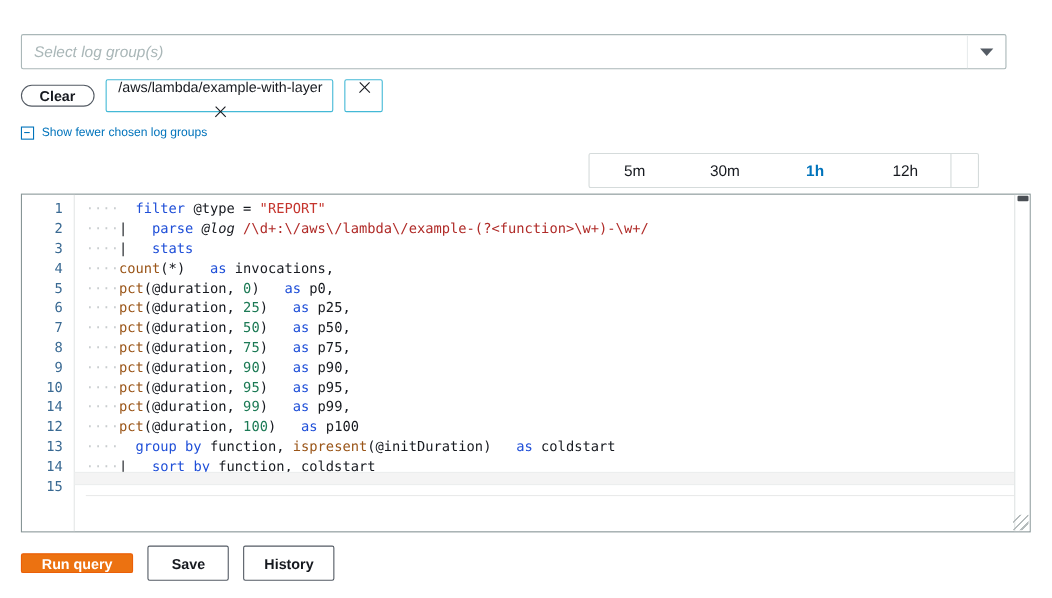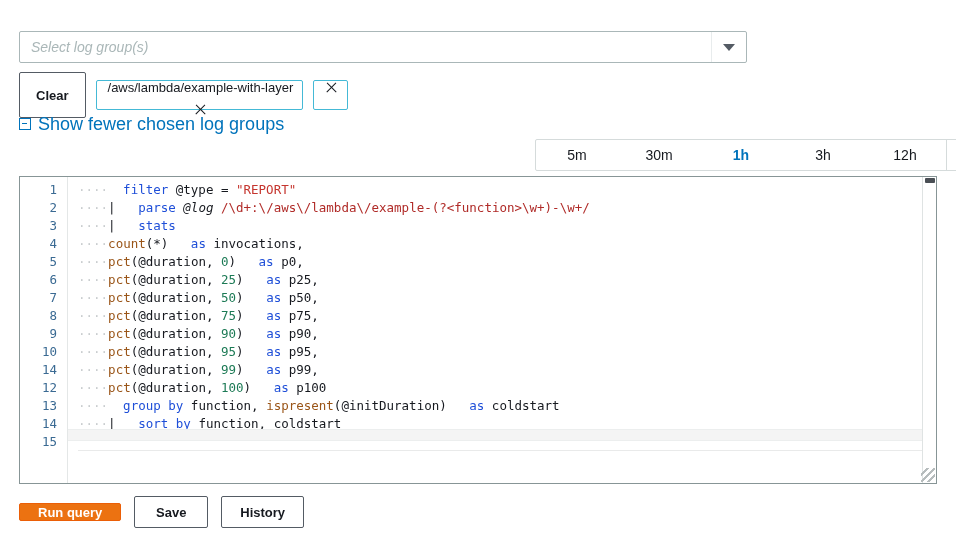--- a/index.html
+++ b/index.html
@@ -17,21 +17,21 @@
     overflow: hidden;
     position: relative;
   }
 
   .page { position: relative; width: 956px; height: 544px; }
 
   
   .loggroup-select {
     position: absolute;
     left: 19px; top: 31px;
-    width: 728px; height: 32px;
+    width: 896px; height: 32px;
     border: 1px solid #aab7b8;
     border-radius: 2px;
     background: #fff;
     box-sizing: border-box;
     display: flex; align-items: center;
   }
   .loggroup-select .placeholder {
     flex: 1;
     padding-left: 11px;
     font-style: italic;
@@ -55,24 +55,24 @@
   
   .chips-row {
     position: absolute;
     left: 19px; top: 72px;
     display: flex;
     align-items: center;
     gap: 10px;
   }
   .btn {
     box-sizing: border-box;
-    height: 46px;
+    height: 20px;
     padding: 0 16px;
     border: 1px solid #545b64;
-    border-radius: 2px;
+    border-radius: 14px;
     background: #fff;
     color: #16191f;
     font-family: "Liberation Sans", sans-serif;
     font-size: 13px;
     font-weight: bold;
     display: inline-flex;
     align-items: center;
     justify-content: center;
     white-space: nowrap;
     cursor: pointer;
@@ -111,21 +111,21 @@
   .chip-x::after  { transform: rotate(-45deg); }
 
   
   .showfewer {
     position: absolute;
     left: 19px; top: 115px;
     display: inline-flex;
     align-items: center;
     gap: 7px;
     color: #0073bb;
-    font-size: 18px;
+    font-size: 11px;
     cursor: pointer;
   }
   .minus-box {
     width: 12px; height: 12px;
     border: 1.6px solid #0073bb;
     box-sizing: border-box;
     position: relative;
     flex: 0 0 12px;
   }
   .minus-box::after {
@@ -340,21 +340,20 @@
 
   <div class="showfewer">
     <span class="minus-box"></span>
     <span class="label">Show fewer chosen log groups</span>
   </div>
 
   <div class="timerange">
     <div class="trange-item">5m</div>
     <div class="trange-item">30m</div>
     <div class="trange-item active">1h</div>
-    <div class="trange-item">3h</div>
     <div class="trange-item">12h</div>
     <div class="trange-custom">
       
       
     </div>
   </div>
 
   <div class="editor">
     <div class="code-area">
       <div class="gutter">

